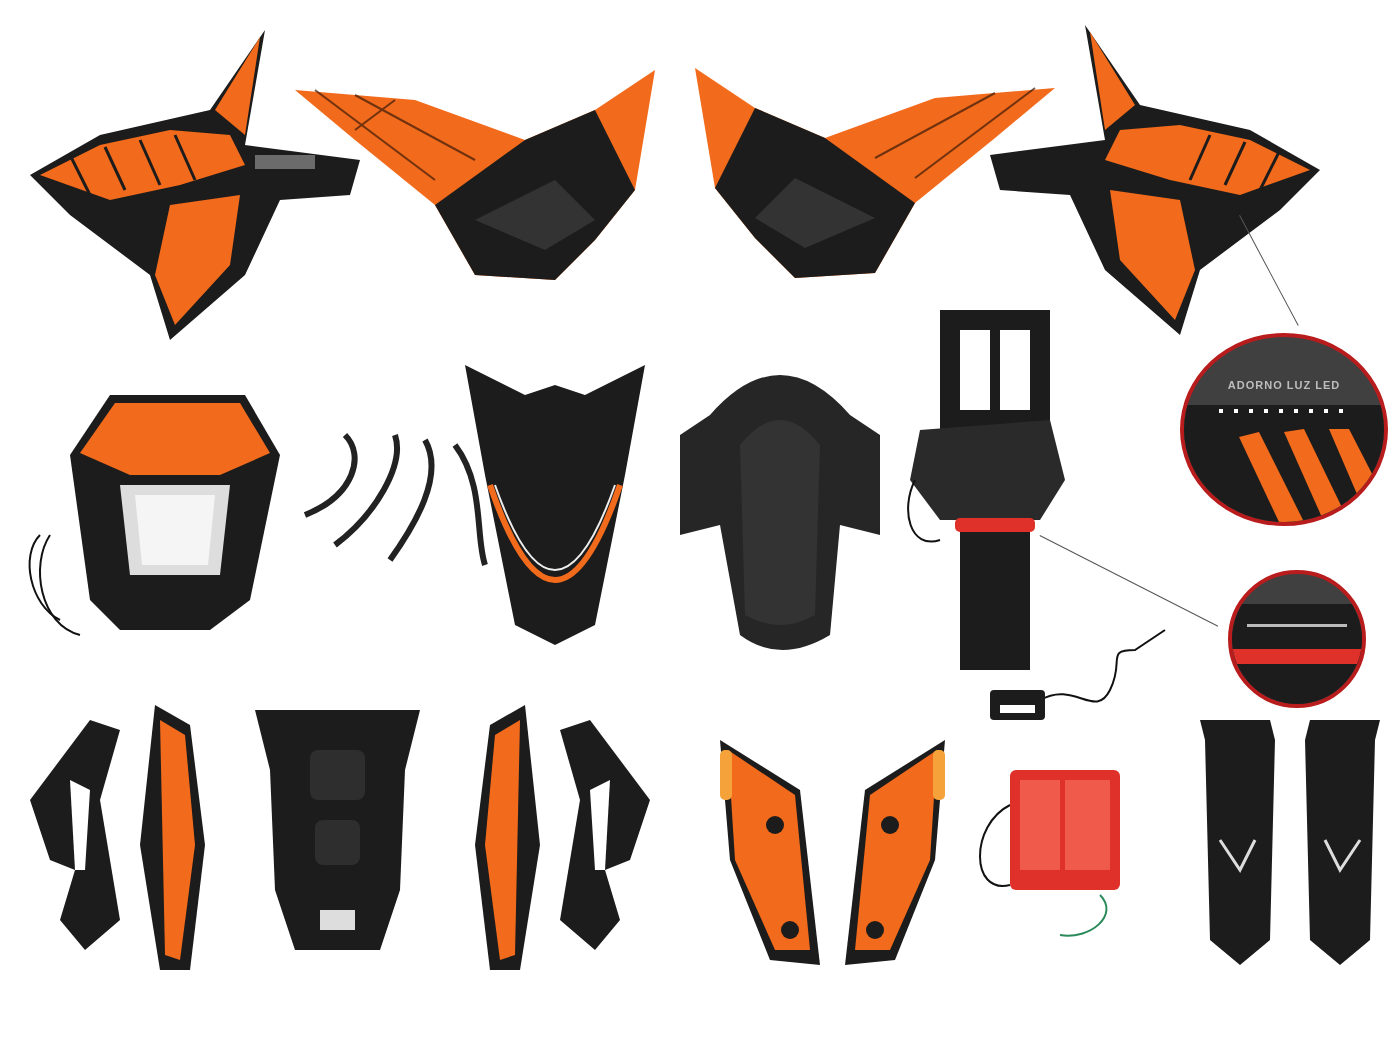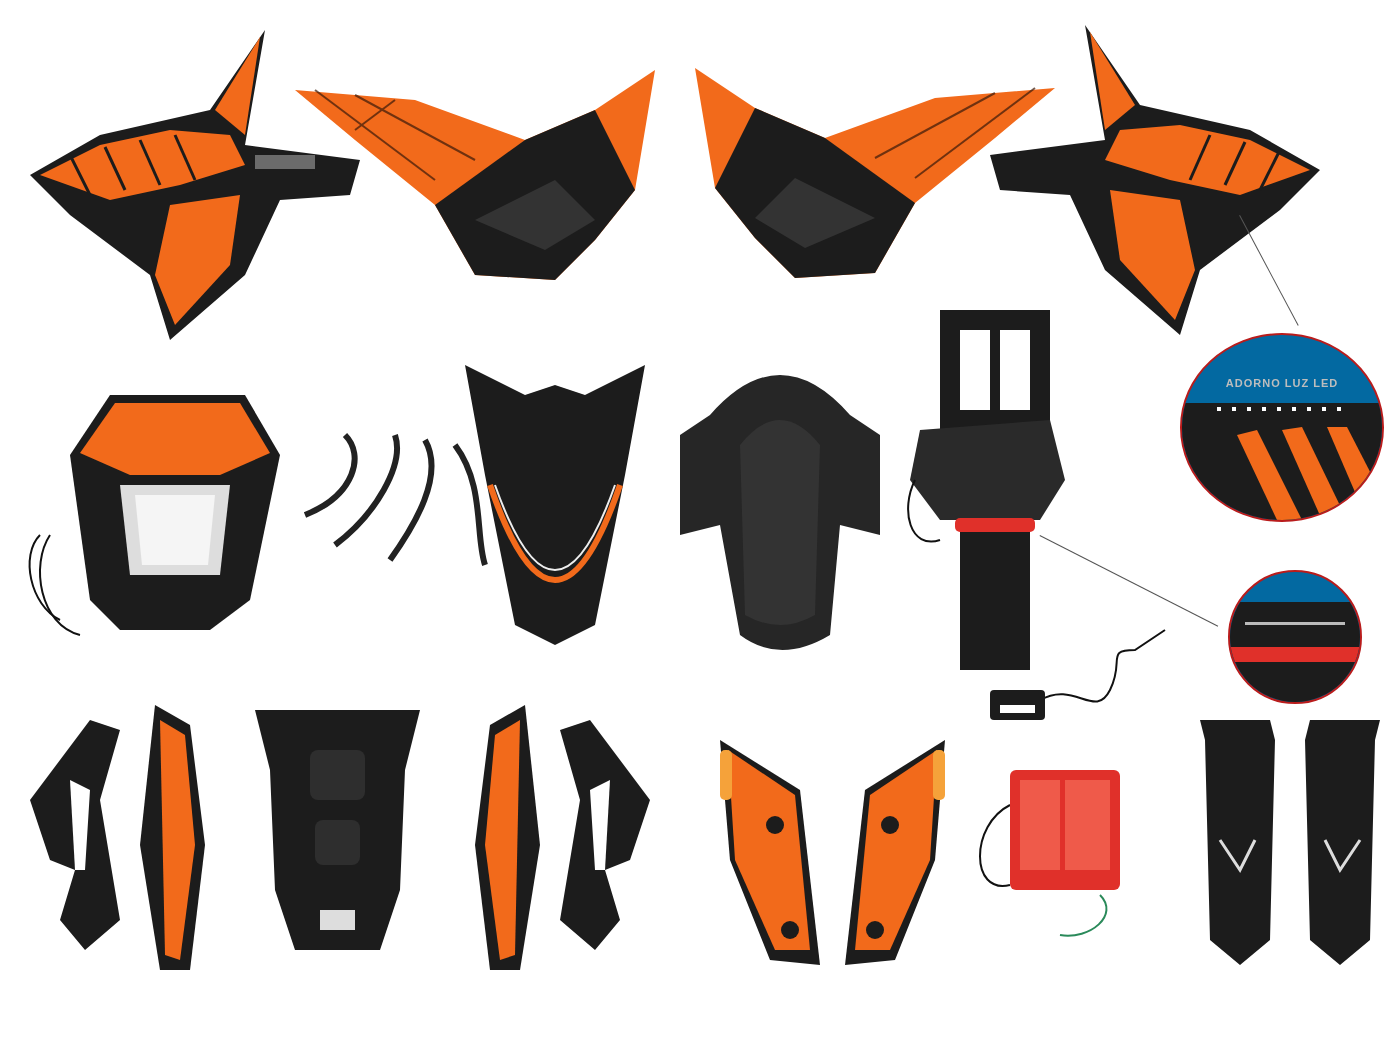--- a/index.html
+++ b/index.html
@@ -1,19 +1,19 @@
 <!DOCTYPE html>
 <html><head>
 <meta charset="utf-8">
 <style>
   html,body{margin:0;padding:0;background:#ffffff;}
   body{width:1400px;height:1050px;position:relative;overflow:hidden;font-family:"Liberation Sans",sans-serif;}
   .part{position:absolute;}
   .part svg{display:block;width:100%;height:100%;}
-  .callout{position:absolute;border-radius:50%;border:2px solid #b91c1c;overflow:hidden;background:#0369a1;}
+  .callout{position:absolute;border-radius:50%;border:4px solid #b91c1c;overflow:hidden;background:#404040;}
   .callout-label{position:absolute;left:0;right:0;text-align:center;font-size:11px;letter-spacing:1px;color:#bdbdbd;font-weight:bold;}
   .leader{position:absolute;height:1px;background:#555;transform-origin:0 0;}
 </style>
 </head>
 <body>
 
 <div class="part" style="left:30px;top:25px;width:335px;height:315px;">
   <svg viewBox="0 0 335 315">
     <polygon points="0,150 70,110 180,85 235,5 215,120 330,135 320,170 250,175 215,250 140,315 120,250 40,190" fill="#1c1c1c"></polygon>
     <polygon points="10,150 70,120 140,105 200,110 215,140 150,160 80,175" fill="#f26a1b"></polygon>

